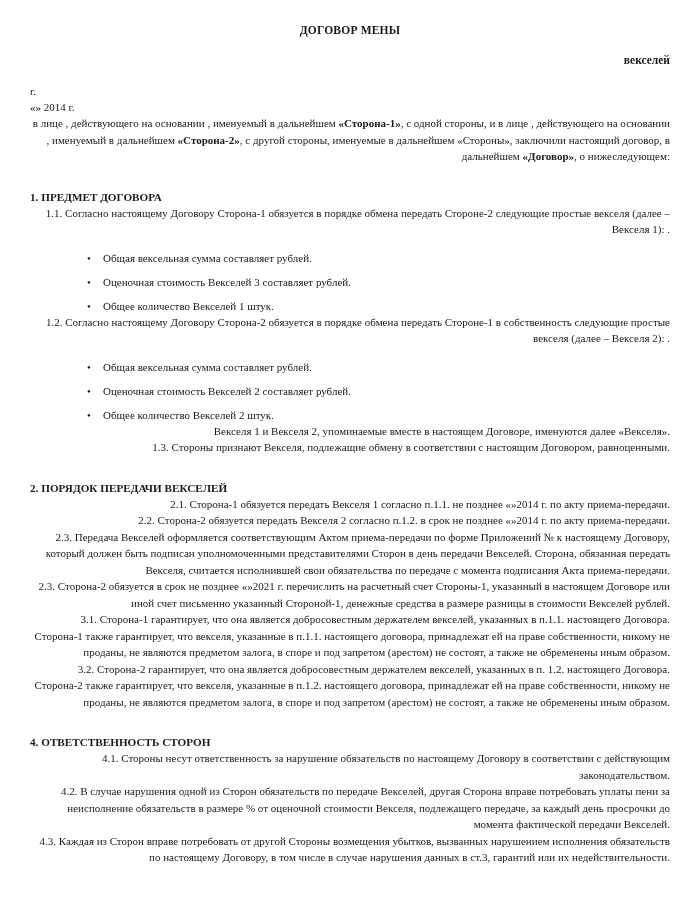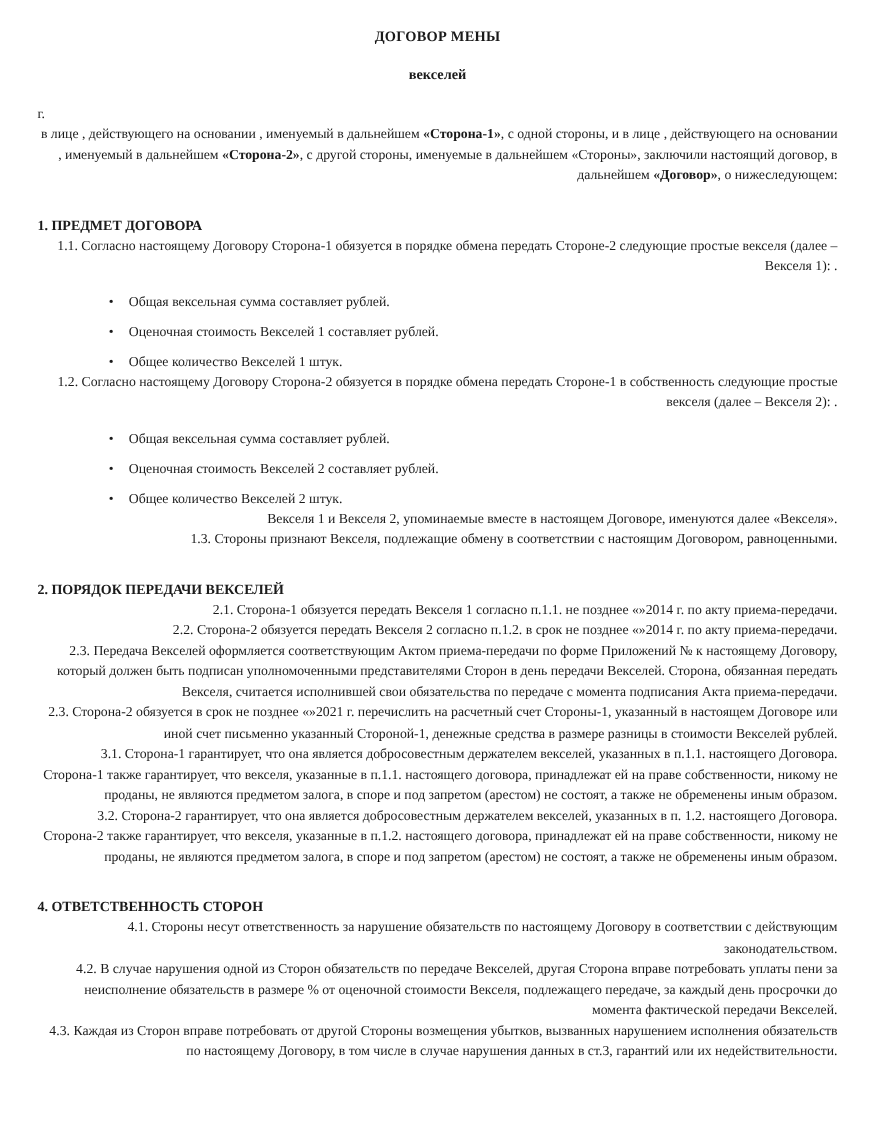--- a/index.html
+++ b/index.html
@@ -23,21 +23,21 @@
   }
   .doc-title {
     text-align: center;
     font-weight: bold;
     font-size: 11.5px;
     letter-spacing: 0.2px;
     margin: 5px 0 0 0;
     line-height: 1.35;
   }
   .doc-subtitle {
-    text-align: center;
+    text-align: right;
     font-weight: bold;
     font-size: 11.5px;
     margin: 14px 0 0 0;
     line-height: 1.35;
   }
   .meta-line {
     font-size: 11px;
     line-height: 16px;
     margin: 0;
   }
@@ -87,30 +87,31 @@
 </head>
 <body>
 
 <div class="page">
 
   <div class="doc-title">ДОГОВОР МЕНЫ</div>
   <div class="doc-subtitle">векселей</div>
 
   <div class="meta-block">
     <p class="meta-line">г.</p>
+    <p class="meta-line">«» 2014 г.</p>
   </div>
 
   <p class="para"><span>в лице , действующего на основании , именуемый в дальнейшем </span><b>«Сторона-1»</b><span>, с одной стороны, и в лице , действующего на основании , именуемый в дальнейшем </span><b>«Сторона-2»</b><span>, с другой стороны, именуемые в дальнейшем «Стороны», заключили настоящий договор, в дальнейшем </span><b>«Договор»</b><span>, о нижеследующем:</span></p>
 
   <h2 class="section-heading">1. ПРЕДМЕТ ДОГОВОРА</h2>
   <p class="para spaced">1.1. Согласно настоящему Договору Сторона-1 обязуется в порядке обмена передать Стороне-2 следующие простые векселя (далее – Векселя 1): .</p>
 
   <ul class="bullets">
     <li><span class="bullet-dot">•</span><span>Общая вексельная сумма составляет рублей.</span></li>
-    <li><span class="bullet-dot">•</span><span>Оценочная стоимость Векселей 1 составляет рублей.</span></li>
+    <li><span class="bullet-dot">•</span><span>Оценочная стоимость Векселей 3 составляет рублей.</span></li>
     <li><span class="bullet-dot">•</span><span>Общее количество Векселей 1 штук.</span></li>
   </ul>
 
   <p class="para spaced">1.2. Согласно настоящему Договору Сторона-2 обязуется в порядке обмена передать Стороне-1 в собственность следующие простые векселя (далее – Векселя 2): .</p>
 
   <ul class="bullets">
     <li><span class="bullet-dot">•</span><span>Общая вексельная сумма составляет рублей.</span></li>
     <li><span class="bullet-dot">•</span><span>Оценочная стоимость Векселей 2 составляет рублей.</span></li>
     <li><span class="bullet-dot">•</span><span>Общее количество Векселей 2 штук.</span></li>
   </ul>

